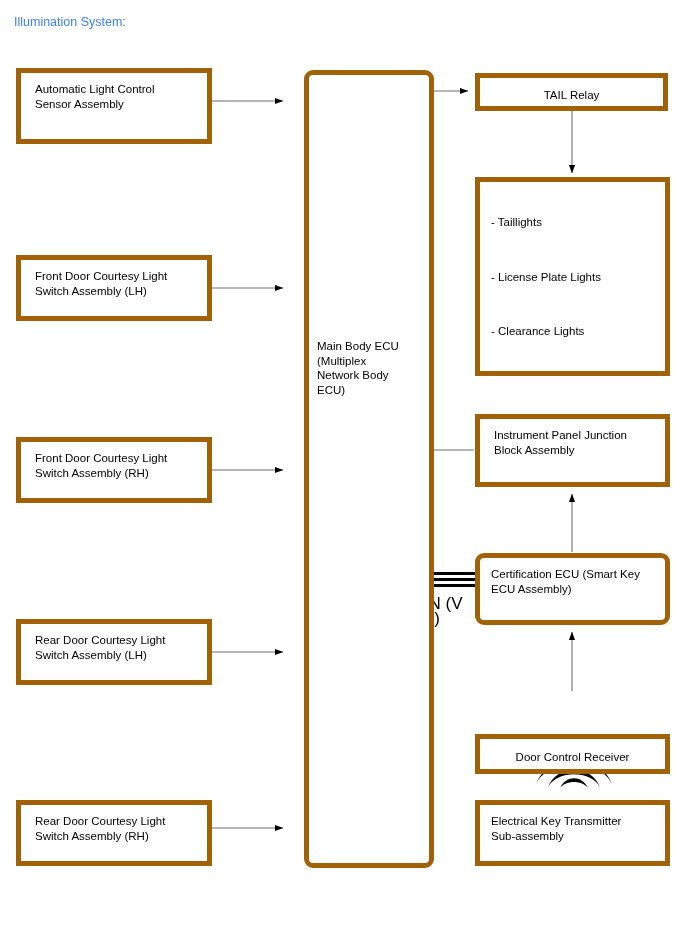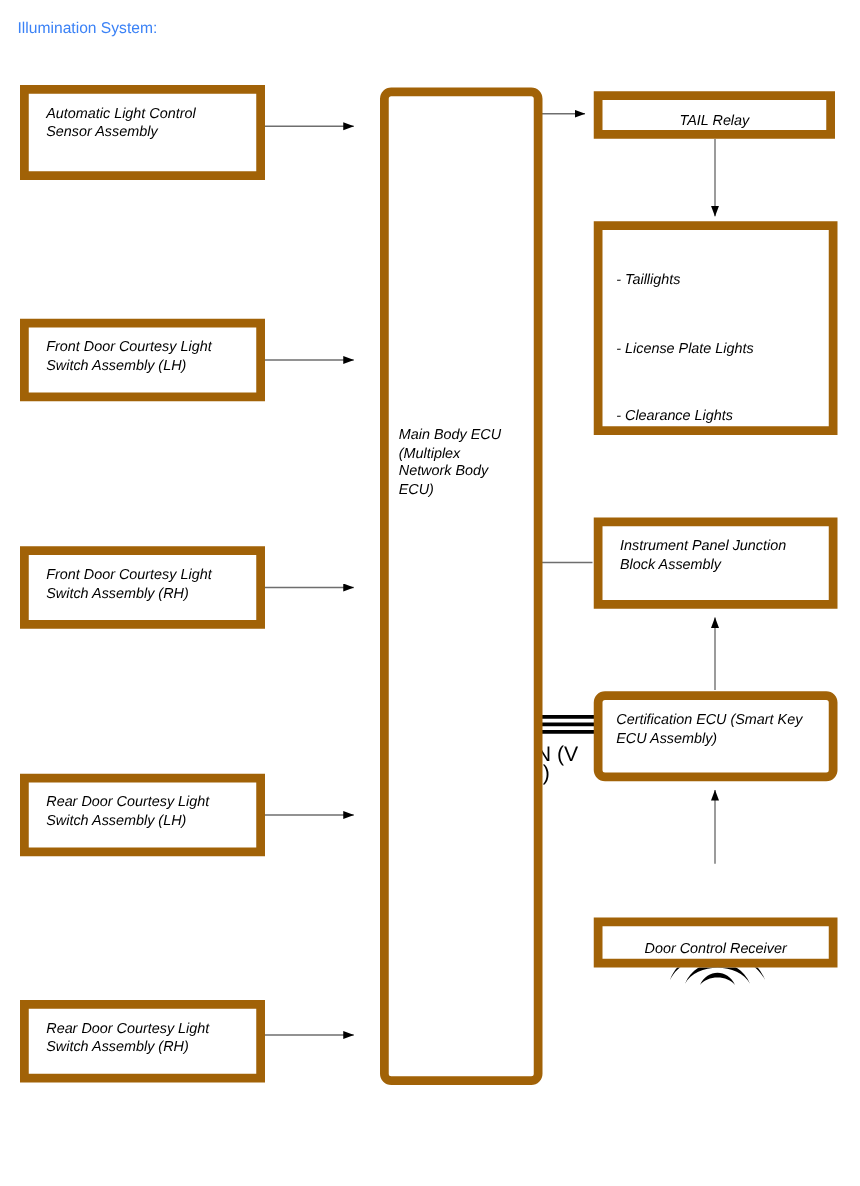--- a/index.html
+++ b/index.html
@@ -34,25 +34,24 @@
     top: 15px;
     font-size: 12.5px;
     line-height: 15px;
     color: #3b82f6;
     white-space: nowrap;
   }
   .node {
     position: absolute;
     box-sizing: border-box;
     background: #ffffff;
-    border: 7px solid #a16207;
+    border: 5px solid #a16207;
     font-size: 11.5px;
     line-height: 14.5px;
     color: #000000;
-    font-style: italic;
   }
   .node .label {
     position: absolute;
     left: 14px;
     top: 9px;
     right: 8px;
     white-space: pre-line;
   }
   .node.center-label .label {
     left: 0;
@@ -192,34 +191,38 @@
     <div class="label">Main Body ECU
 (Multiplex
 Network Body
 ECU)</div>
   </div>
 
   <div class="node center-label" style="left:475px; top:73px; width:193px; height:38px;">
     <div class="label" style="top:10px;">TAIL Relay</div>
   </div>
 
-  <div class="node list-box" style="left:475px; top:177px; width:195px; height:171px;">
+  <div class="node list-box" style="left:475px; top:177px; width:195px; height:199px;">
     <div class="label" id="lights-list-text">- Taillights
 - License Plate Lights
 - Clearance Lights</div>
   </div>
 
   <div class="node" style="left:475px; top:414px; width:195px; height:73px;">
     <div class="label">Instrument Panel Junction
 Block Assembly</div>
   </div>
 
   <div class="node rounded" style="left:475px; top:553px; width:195px; height:72px;">
     <div class="label" style="left:11px;">Certification ECU (Smart Key
 ECU Assembly)</div>
   </div>
 
   <div class="node center-label" style="left:475px; top:692px; width:195px; height:40px;margin-top:42px;">
     <div class="label" style="top:11px;">Door Control Receiver</div>
   </div>
 
+  <div class="node" style="left:475px; top:800px; width:195px; height:66px;">
+    <div class="label" style="left:11px;">Electrical Key Transmitter
+Sub-assembly</div>
+  </div>
 
 </div>
 
 </body></html>

